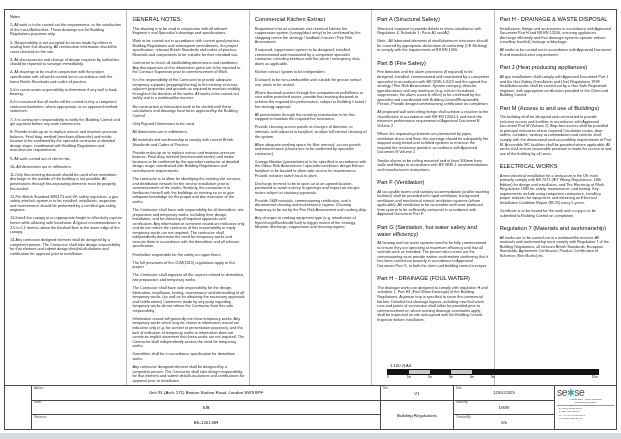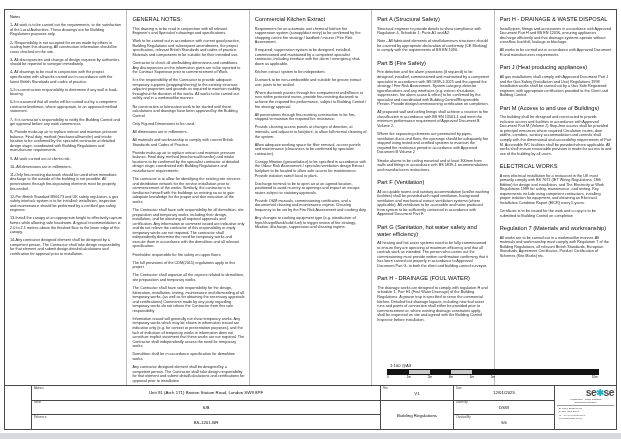--- a/index.html
+++ b/index.html
@@ -27,21 +27,21 @@
   .tb-info{flex:1;display:flex;flex-direction:column;border-right:1px solid #4a4a4a;}
   .tb-row{flex:1;position:relative;border-bottom:1px solid #4a4a4a;display:flex;align-items:center;justify-content:center;}
   .tb-row:last-child{border-bottom:none;}
   .tb-label{position:absolute;top:0.5px;left:2px;font-size:2.7px;color:#444;}
   .tb-value{font-size:4.4px;color:#0d0d0d;}
   .tb-mid{width:72px;display:flex;flex-direction:column;border-right:1px solid #4a4a4a;}
   .tb-mid .rev{height:14px;flex:none;}
   .tb-mid .title-cell{flex:1;display:flex;align-items:center;justify-content:center;}
   .tb-dates{width:100px;display:flex;flex-direction:column;border-right:1px solid #4a4a4a;}
   .tb-logo{width:57px;padding:1px 2px;display:flex;flex-direction:column;overflow:hidden;}
-  .logo-line{font-size:10.5px;font-weight:bold;color:#4b4b4b;line-height:1;text-align:right;letter-spacing:-0.6px;}
+  .logo-line{font-size:10.5px;font-weight:normal;color:#4b4b4b;line-height:1;text-align:left;letter-spacing:-0.6px;}
   .logo-star{color:#1eb3c4;font-size:9.5px;}
   .logo-tag{font-size:2.5px;color:#333;text-align:center;line-height:1.25;border-bottom:0.5px solid #999;padding-bottom:1px;margin-bottom:1px;}
   .logo-contacts{font-size:2.5px;color:#333;line-height:1.35;text-align:left;padding-left:2px;}
   .page-foot{position:absolute;left:0;bottom:0;width:100%;height:6px;background:#d6dadd;}
 </style>
 </head>
 <body>
 
 <div class="canvas">
   <div class="sheet">

